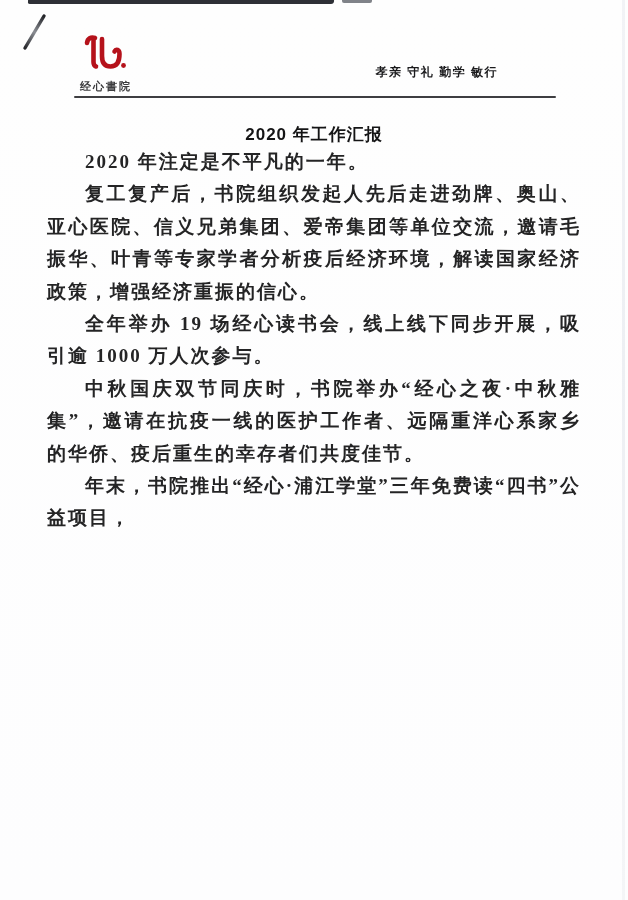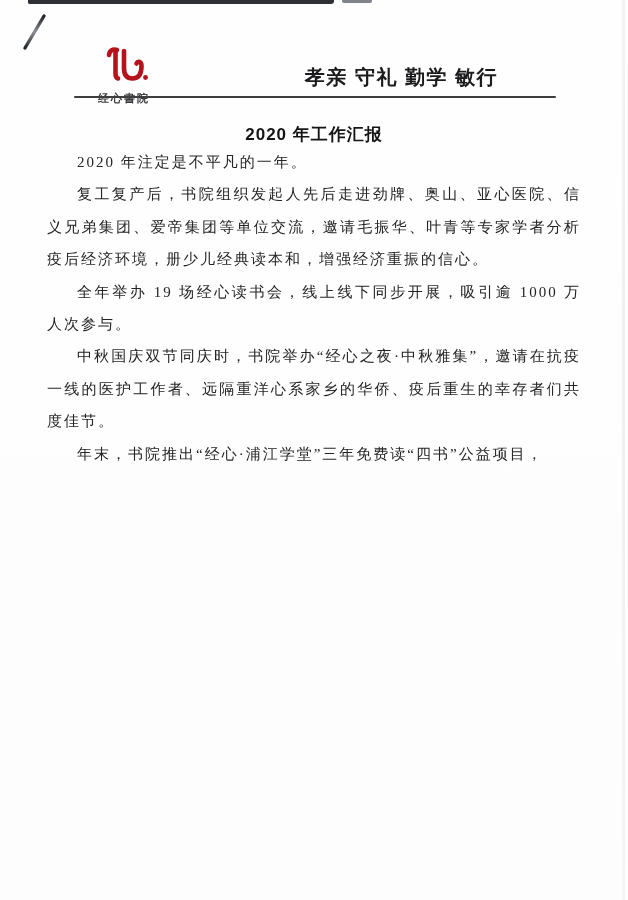--- a/index.html
+++ b/index.html
@@ -24,52 +24,53 @@
     position:absolute;left:342px;top:0;width:30px;height:3px;
     background:#60646c;border-radius:0 0 2px 2px;opacity:.8;
   }
   .pen-mark{position:absolute;left:14px;top:6px;}
   .edge-shadow{
     position:absolute;right:3px;top:0;width:3px;height:100%;
     background:linear-gradient(180deg,#f2f3f6,#edeff3 40%,#f4f5f7);
   }
   
   .logo{
-    position:absolute;left:80px;top:44px;width:70px;
-    text-align:right;
+    position:absolute;left:80px;top:32px;width:70px;
+    text-align:left;
   }
   .logo-caption{
     display:block;margin-top:1px;
     font-family:"Liberation Sans","DejaVu Sans",sans-serif;
     font-size:11px;font-weight:600;letter-spacing:2px;
     color:#3d3d3f;white-space:nowrap;
   }
   .motto{
     position:absolute;right:130px;top:64px;
     font-family:"Liberation Sans","DejaVu Sans",sans-serif;
-    font-size:20px;font-weight:700;letter-spacing:1.5px;
+    font-size:12px;font-weight:700;letter-spacing:1.5px;
     color:#1b1b1d;white-space:nowrap;text-align:right;
   }
   .header-rule{
     position:absolute;left:74px;top:96px;width:482px;height:2px;
     background:#3e3e41;border-radius:1px;
   }
   
   .doc-title{
     position:absolute;left:0;top:112px;width:628px;
     text-align:center;
     font-family:"Liberation Sans","DejaVu Sans",sans-serif;
     font-size:17px;font-weight:700;letter-spacing:1px;
     color:#141415;
   }
   .doc-body{
     position:absolute;left:47px;top:146px;width:534px;
-    font-size:15px;line-height:32.4px;letter-spacing:2px;
+    font-size:19px;line-height:32.4px;letter-spacing:2px;
     color:#242425;
     text-align:justify;
+    font-weight:bold;
   }
   .doc-body p{margin:0;text-indent:2em;}
 </style>
 </head>
 <body>
 
 <div class="page">
 
   <div class="scan-streak-main"></div>
   <div class="scan-streak-sub"></div>
@@ -102,21 +103,21 @@
 
   <div class="header-rule"></div>
 
   <h1 class="doc-title">2020 年工作汇报</h1>
 
   <div class="doc-body">
 
       <p>2020 年注定是不平凡的一年。</p>
 
 
-      <p>复工复产后，书院组织发起人先后走进劲牌、奥山、亚心医院、信义兄弟集团、爱帝集团等单位交流，邀请毛振华、叶青等专家学者分析疫后经济环境，册少儿经典读本和，增强经济重振的信心。</p>
+      <p>复工复产后，书院组织发起人先后走进劲牌、奥山、亚心医院、信义兄弟集团、爱帝集团等单位交流，邀请毛振华、叶青等专家学者分析疫后经济环境，解读国家经济政策，增强经济重振的信心。</p>
 
       <p>全年举办 19 场经心读书会，线上线下同步开展，吸引逾 1000 万人次参与。</p>
 
       <p>中秋国庆双节同庆时，书院举办“经心之夜·中秋雅集”，邀请在抗疫一线的医护工作者、远隔重洋心系家乡的华侨、疫后重生的幸存者们共度佳节。</p>
 
 
       <p>年末，书院推出“经心·浦江学堂”三年免费读“四书”公益项目，</p>
     </div>
 
 </div>

